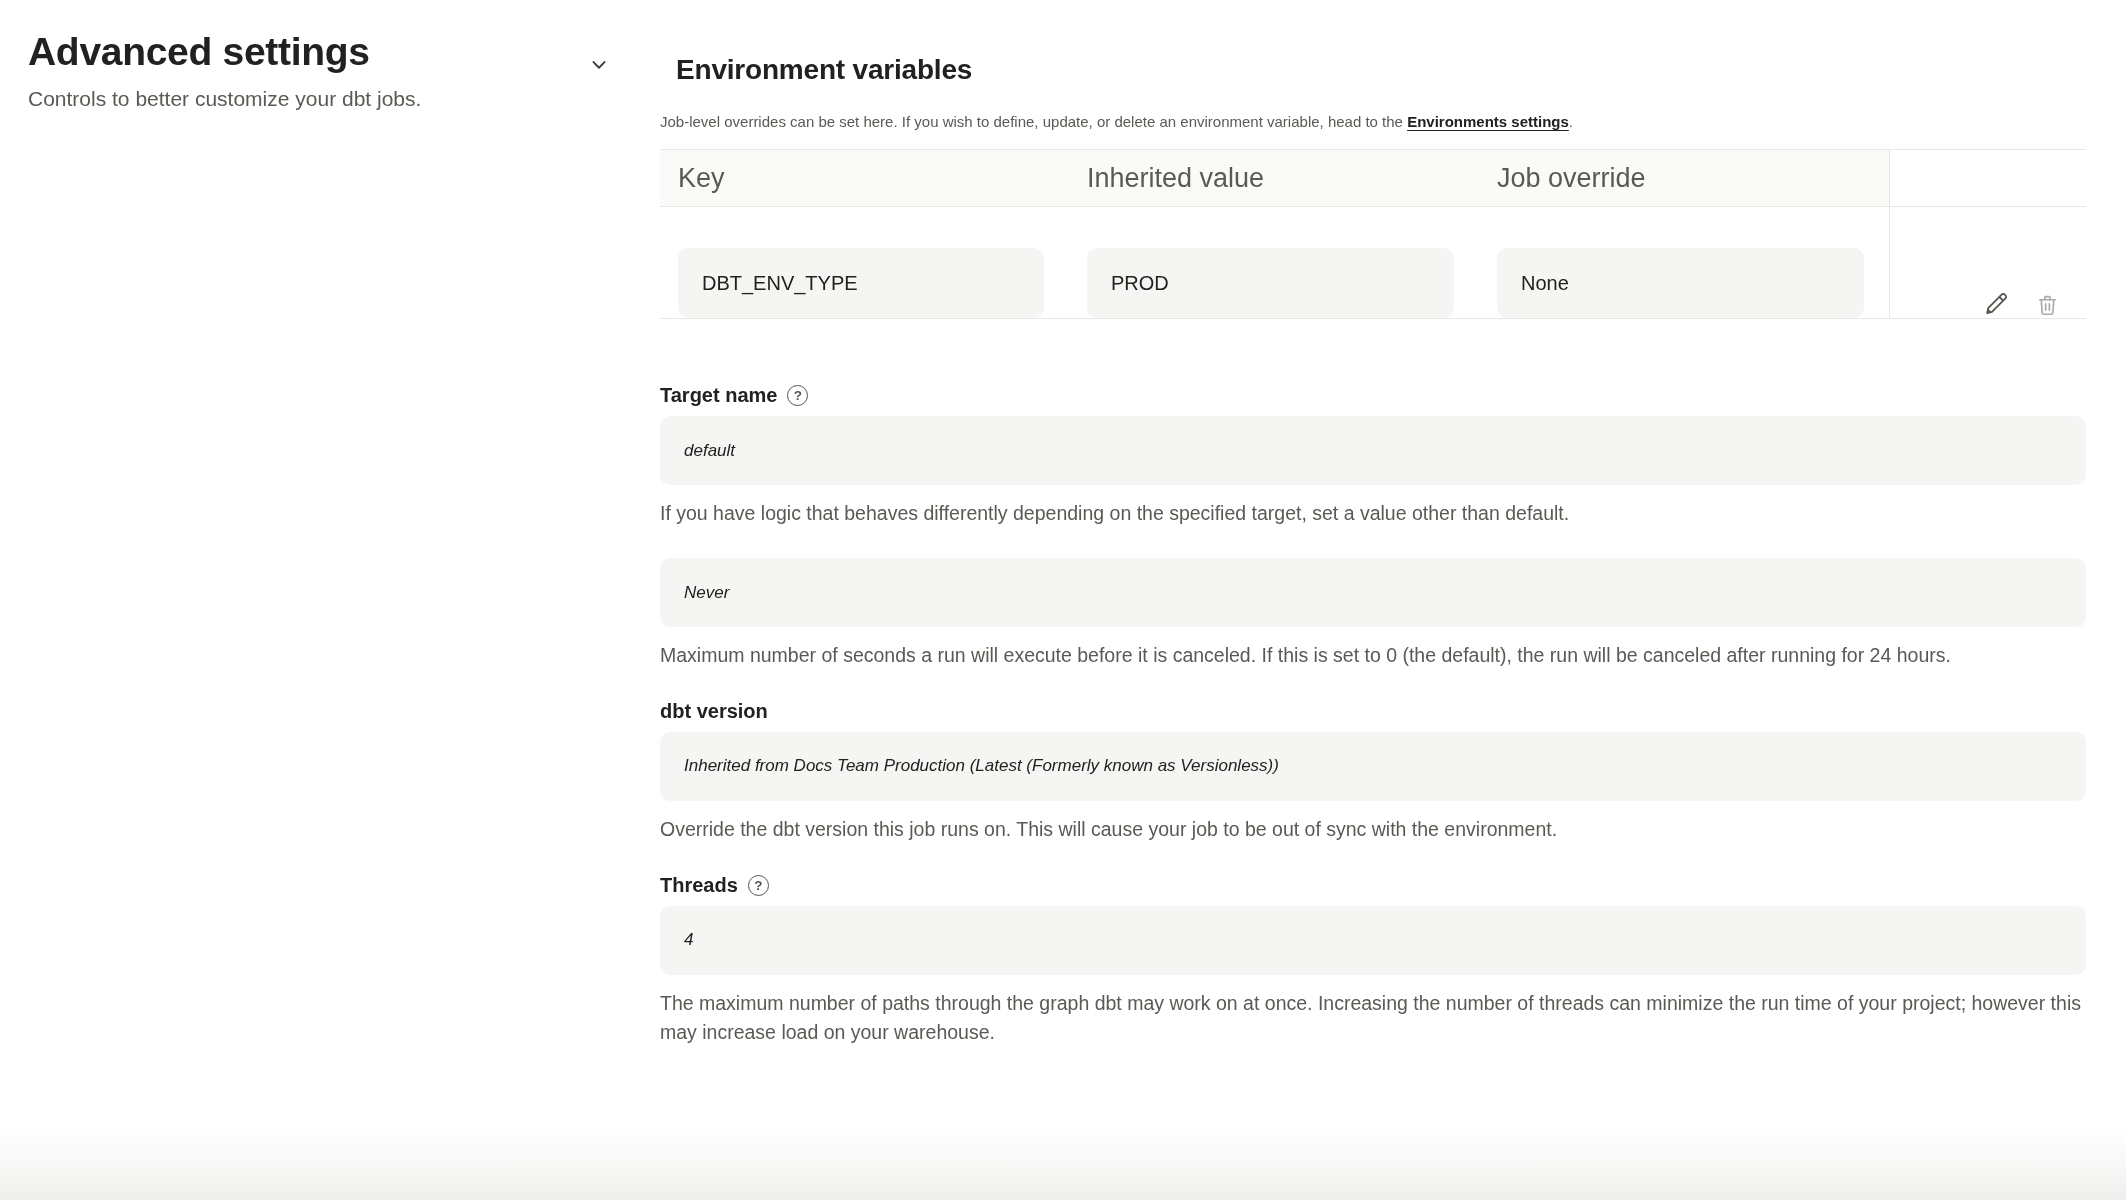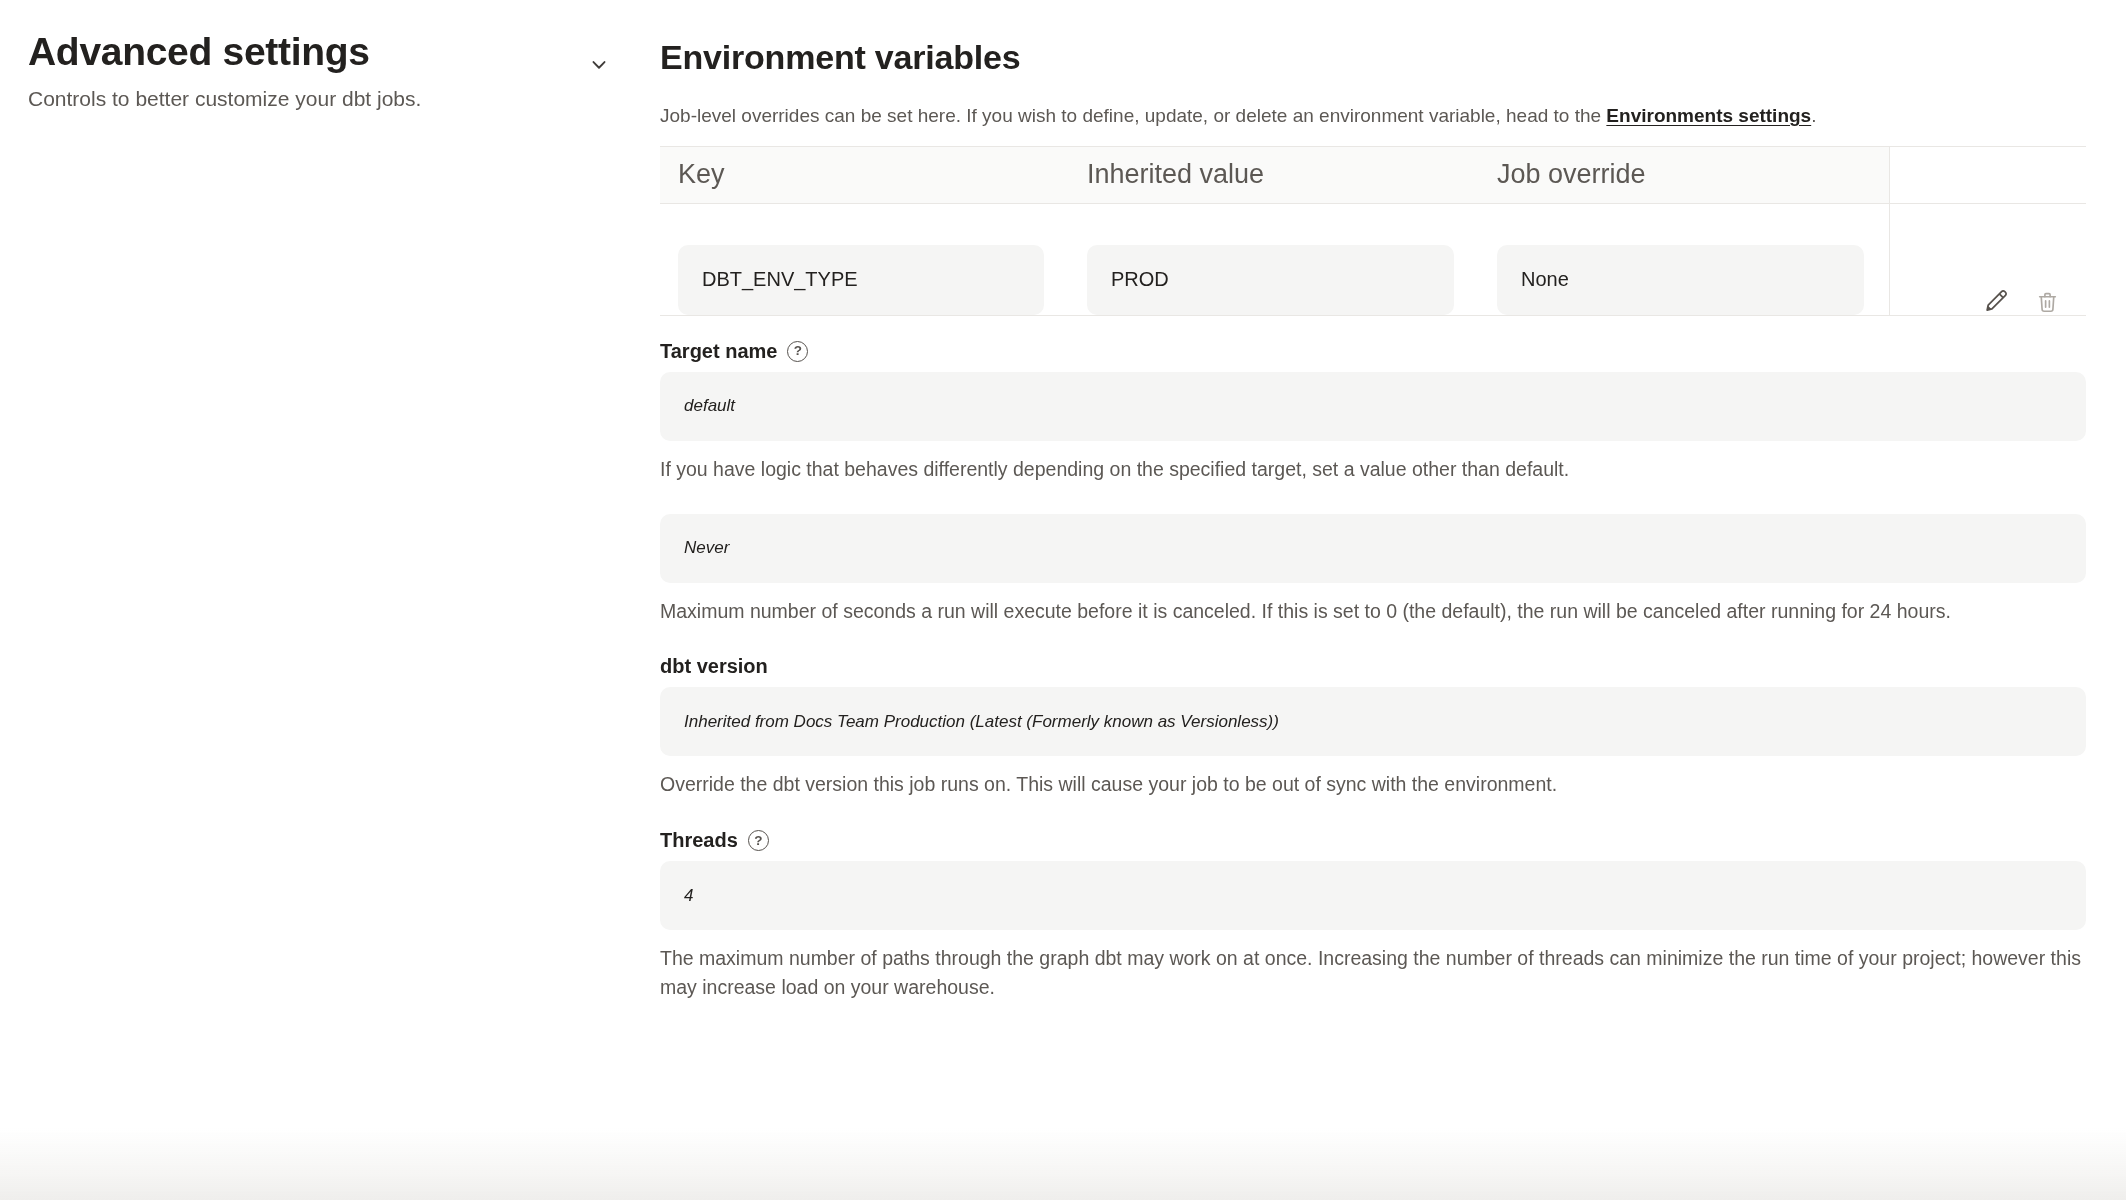--- a/index.html
+++ b/index.html
@@ -20,39 +20,39 @@
   .page{display:flex;width:100%;height:100%;}
 
   
   .left-pane{width:660px;flex-shrink:0;padding:30px 0 0 28px;position:relative;}
   .page-title{margin:0;font-size:39px;font-weight:700;letter-spacing:-0.3px;color:var(--text-primary);}
   .page-subtitle{margin:13px 0 0;font-size:21px;color:var(--text-secondary);}
   .collapse-btn{position:absolute;top:48px;right:44px;width:34px;height:34px;border:none;background:transparent;padding:0;cursor:pointer;display:flex;align-items:center;justify-content:center;}
 
   
   .content{flex:1;padding:38px 40px 0 0;}
-  .section-heading{margin:0;font-size:34px;font-weight:700;letter-spacing:-0.2px;color:var(--text-primary);}
-  .section-desc{margin:26px 0 0;font-size:19px;line-height:1.35;color:var(--text-secondary);}
+  .section-heading{margin:16px;font-size:28px;font-weight:700;letter-spacing:-0.2px;color:var(--text-primary);}
+  .section-desc{margin:26px 0 0;font-size:15px;line-height:1.35;color:var(--text-secondary);}
   .section-desc a{color:var(--text-primary);font-weight:700;text-decoration:underline;text-underline-offset:3px;cursor:pointer;}
 
   
   .env-table{margin-top:17px;border-top:1px solid var(--border);border-bottom:1px solid var(--border);}
   .env-head,.env-row{display:grid;grid-template-columns:409px 410px 410px 1fr;}
   .env-head{height:56px;}
   .env-head .hcell{background:var(--header-bg);display:flex;align-items:center;padding:0 20px 0 18px;font-size:27px;color:var(--text-secondary);}
   .env-head .hcell.actions{background:#ffffff;border-left:1px solid var(--border);}
   .env-row{height:112px;border-top:1px solid var(--border);}
   .env-row .cell{display:flex;align-items:flex-end;padding:0 25px 0 18px;}
   .value-box{flex:1;height:70px;background:var(--input-bg);border-radius:10px;display:flex;align-items:center;padding:0 24px;font-size:20px;color:var(--text-primary);}
   .env-row .cell.actions{border-left:1px solid var(--border);justify-content:flex-end;padding-right:26px;gap:25px;}
   .icon-btn{border:none;background:transparent;padding:0;cursor:pointer;display:flex;align-items:center;justify-content:center;}
 
   
   .field{margin-top:30px;}
-  .field.first{margin-top:24px;}
+  .field.first{margin-top:65px;}
   .field-label-row{display:flex;align-items:center;gap:10px;margin-bottom:9px;}
   .field-label{font-size:20px;font-weight:700;color:var(--text-primary);}
   .help-icon{width:21px;height:21px;border:1.6px solid #56524e;border-radius:50%;color:#56524e;display:inline-flex;align-items:center;justify-content:center;font-size:13.5px;font-weight:700;line-height:1;cursor:default;}
   .text-input{display:block;width:100%;height:69px;background:var(--input-bg);border:none;outline:none;border-radius:10px;padding:0 24px;font-family:inherit;font-size:17px;color:var(--text-primary);font-style:italic;}
   .text-input.narrow{width:478px;}
   .field-help{margin:14px 0 0;font-size:19.5px;line-height:1.48;color:var(--text-secondary);}
 
   
   .bottom-fade{position:fixed;left:0;right:0;bottom:0;height:72px;pointer-events:none;
     background:linear-gradient(180deg,rgba(241,240,238,0) 0%,rgba(241,240,238,0.65) 65%,#efeeec 100%);}

